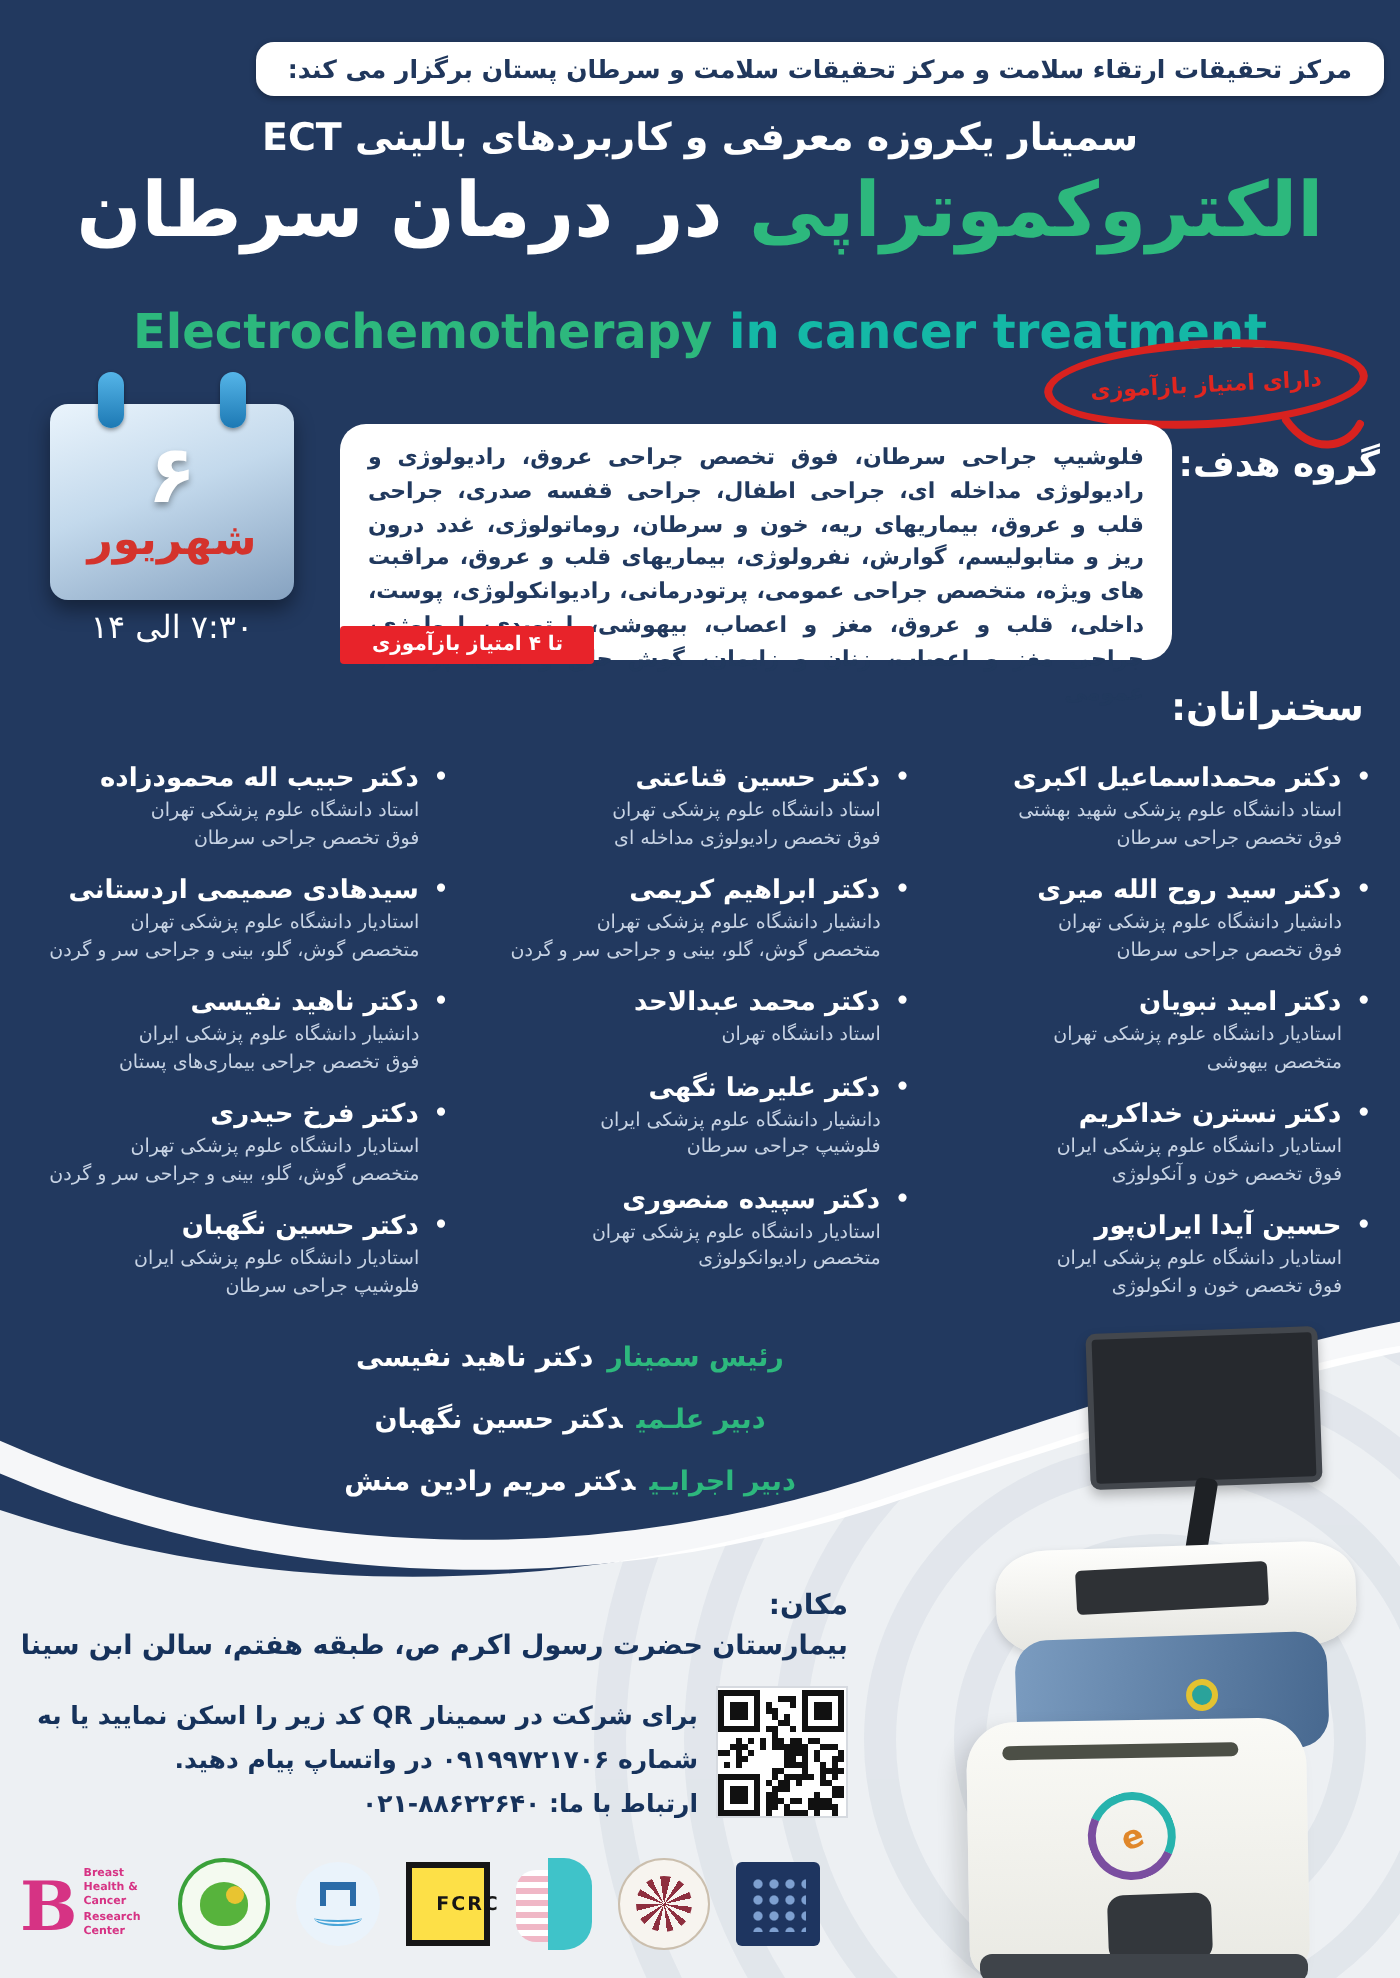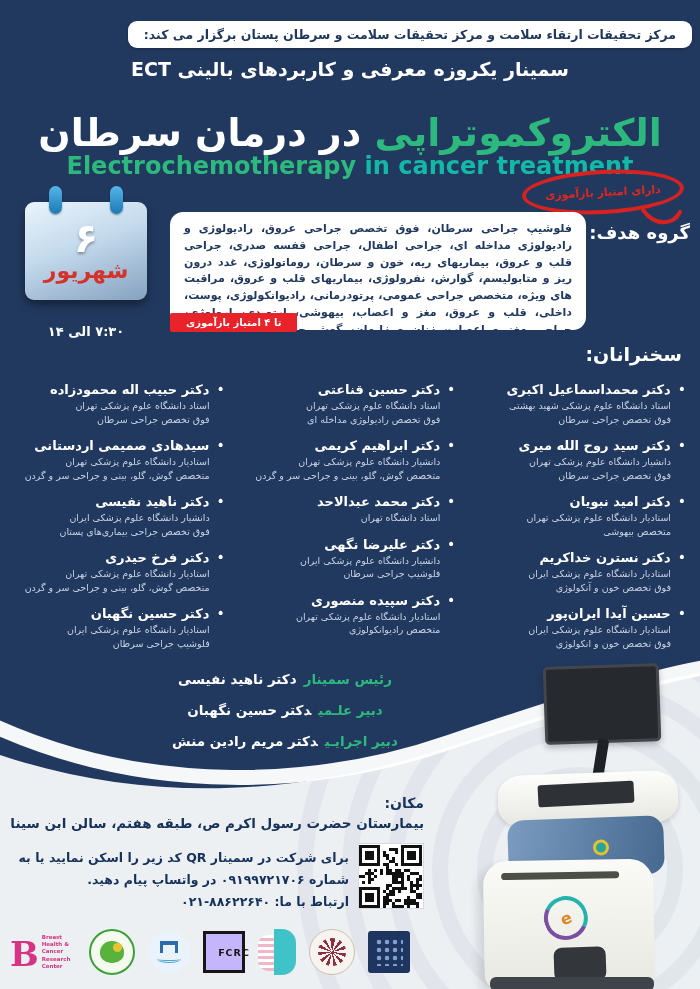--- a/index.html
+++ b/index.html
@@ -14,21 +14,21 @@
     background:#fff; color:#20375c; border-radius:9px;
     padding:6px 16px; font-size:12.5px; font-weight:bold; direction:rtl;
     box-shadow:0 1px 3px rgba(0,0,0,.3);
   }
   
   .seminar-line{
     position:absolute; top:58px; left:0; width:100%; z-index:3;
     text-align:center; color:#fff; font-size:19px; font-weight:bold; direction:rtl;
   }
   .main-title{
-    position:absolute; top:108px; left:0; width:100%; z-index:3;
+    position:absolute; top:80px; left:0; width:100%; z-index:3;
     text-align:center; font-size:38px; font-weight:bold; direction:rtl;
     letter-spacing:0; line-height:1.35;
   }
   .main-title .hl{ color:#2db87d; }
   .main-title .rest{ color:#ffffff; }
   .en-title{
     position:absolute; top:152px; left:0; width:100%; z-index:3;
     text-align:center; font-size:24px; font-weight:bold;
   }
   .en-title .hl{ color:#2db87d; }
@@ -50,21 +50,21 @@
   }
   .cal-clip.c1{ left:24px; } .cal-clip.c2{ right:24px; }
   .cal-body{
     margin-top:4px; height:98px; border-radius:9px;
     background:linear-gradient(160deg,#eaf4fc 0%,#c3d9ec 45%,#86a2c0 100%);
     box-shadow:0 5px 10px rgba(0,0,0,.4);
     display:flex; flex-direction:column; align-items:center; justify-content:center;
   }
   .cal-day{ color:#fff; font-size:40px; font-weight:bold; line-height:1; text-shadow:0 2px 3px rgba(0,0,0,.35); }
   .cal-month{ color:#d4332c; font-size:22px; font-weight:bold; line-height:1.15; }
-  .cal-time{ margin-top:24px; text-align:center; color:#fff; font-size:13px; font-weight:bold; direction:rtl; }
+  .cal-time{ margin-top:4px; text-align:center; color:#fff; font-size:16px; font-weight:normal; direction:rtl; }
   
   .tg-label{
     position:absolute; top:222px; right:10px; z-index:3;
     color:#fff; font-size:18px; font-weight:bold; direction:rtl;
   }
   .tg-box{
     position:absolute; left:170px; top:212px; width:416px; height:118px; z-index:3;
     background:#fff; border-radius:13px; padding:9px 14px;
     color:#21395e; font-size:11px; font-weight:bold; line-height:1.53;
     direction:rtl; text-align:justify;
@@ -159,21 +159,21 @@
   .logo{ flex:0 0 auto; display:flex; align-items:center; justify-content:center; }
   .lg-breast{ width:66px; flex-direction:row; gap:3px; align-items:flex-end; }
   .lg-breast .b-glyph{ color:#d63384; font-size:34px; font-weight:bold; font-family:"DejaVu Serif", serif; line-height:.9; }
   .lg-breast .b-text{ color:#d63384; font-size:5.5px; font-weight:bold; white-space:pre-line; line-height:1.3; }
   .lg-apple{ width:46px; height:46px; border-radius:50%; border:2px solid #3aa13a; background:#f4faf0; }
   .lg-apple .core{ width:24px; height:22px; border-radius:50% 50% 46% 46%; background:#57b33c; position:relative; }
   .lg-apple .core::after{ content:""; position:absolute; right:2px; top:2px; width:9px; height:9px; border-radius:50%; background:#e8c431; }
   .lg-column{ width:42px; height:42px; border-radius:50%; background:#eaf3fb; flex-direction:column; gap:2px; }
   .lg-column .bars{ width:18px; height:12px; border-left:3px solid #2c6ca8; border-right:3px solid #2c6ca8; border-top:4px solid #2c6ca8; }
   .lg-column .wave{ width:24px; height:8px; border-bottom:3px double #49a5d8; border-radius:50%; }
-  .lg-fcrc{ width:42px; height:42px; border:3px solid #161616; background:#c4b5fd; color:#161616; font-size:9.5px; font-weight:bold; letter-spacing:1px;padding-left:20px; }
+  .lg-fcrc{ width:42px; height:42px; border:3px solid #161616; background:#fde047; color:#161616; font-size:9.5px; font-weight:bold; letter-spacing:1px;padding-left:20px; }
   .lg-emblem{ width:38px; height:46px; position:relative; }
   .lg-emblem .pink{ position:absolute; left:0; top:6px; width:20px; height:36px; border-radius:10px 0 0 10px;
       background:repeating-linear-gradient(0deg,#f0b7c6 0 3px,#fff 3px 6px); }
   .lg-emblem .teal{ position:absolute; right:0; top:0; width:22px; height:46px; border-radius:0 14px 14px 0; background:#3fc3c9; }
   .lg-medallion{ width:46px; height:46px; border-radius:50%; background:#f7f4ef; border:1px solid #cbbfae; }
   .lg-medallion .flower{ width:28px; height:28px; border-radius:50%;
       background:repeating-conic-gradient(#8e2f3f 0 14deg, #f7f4ef 14deg 32deg); }
   .lg-tile{ width:42px; height:42px; background:#1e3560; border-radius:3px; }
   .lg-tile .pat{ width:28px; height:28px; background-image:radial-gradient(#7ea0d0 2px, transparent 2.6px); background-size:8px 8px; }
 </style>

